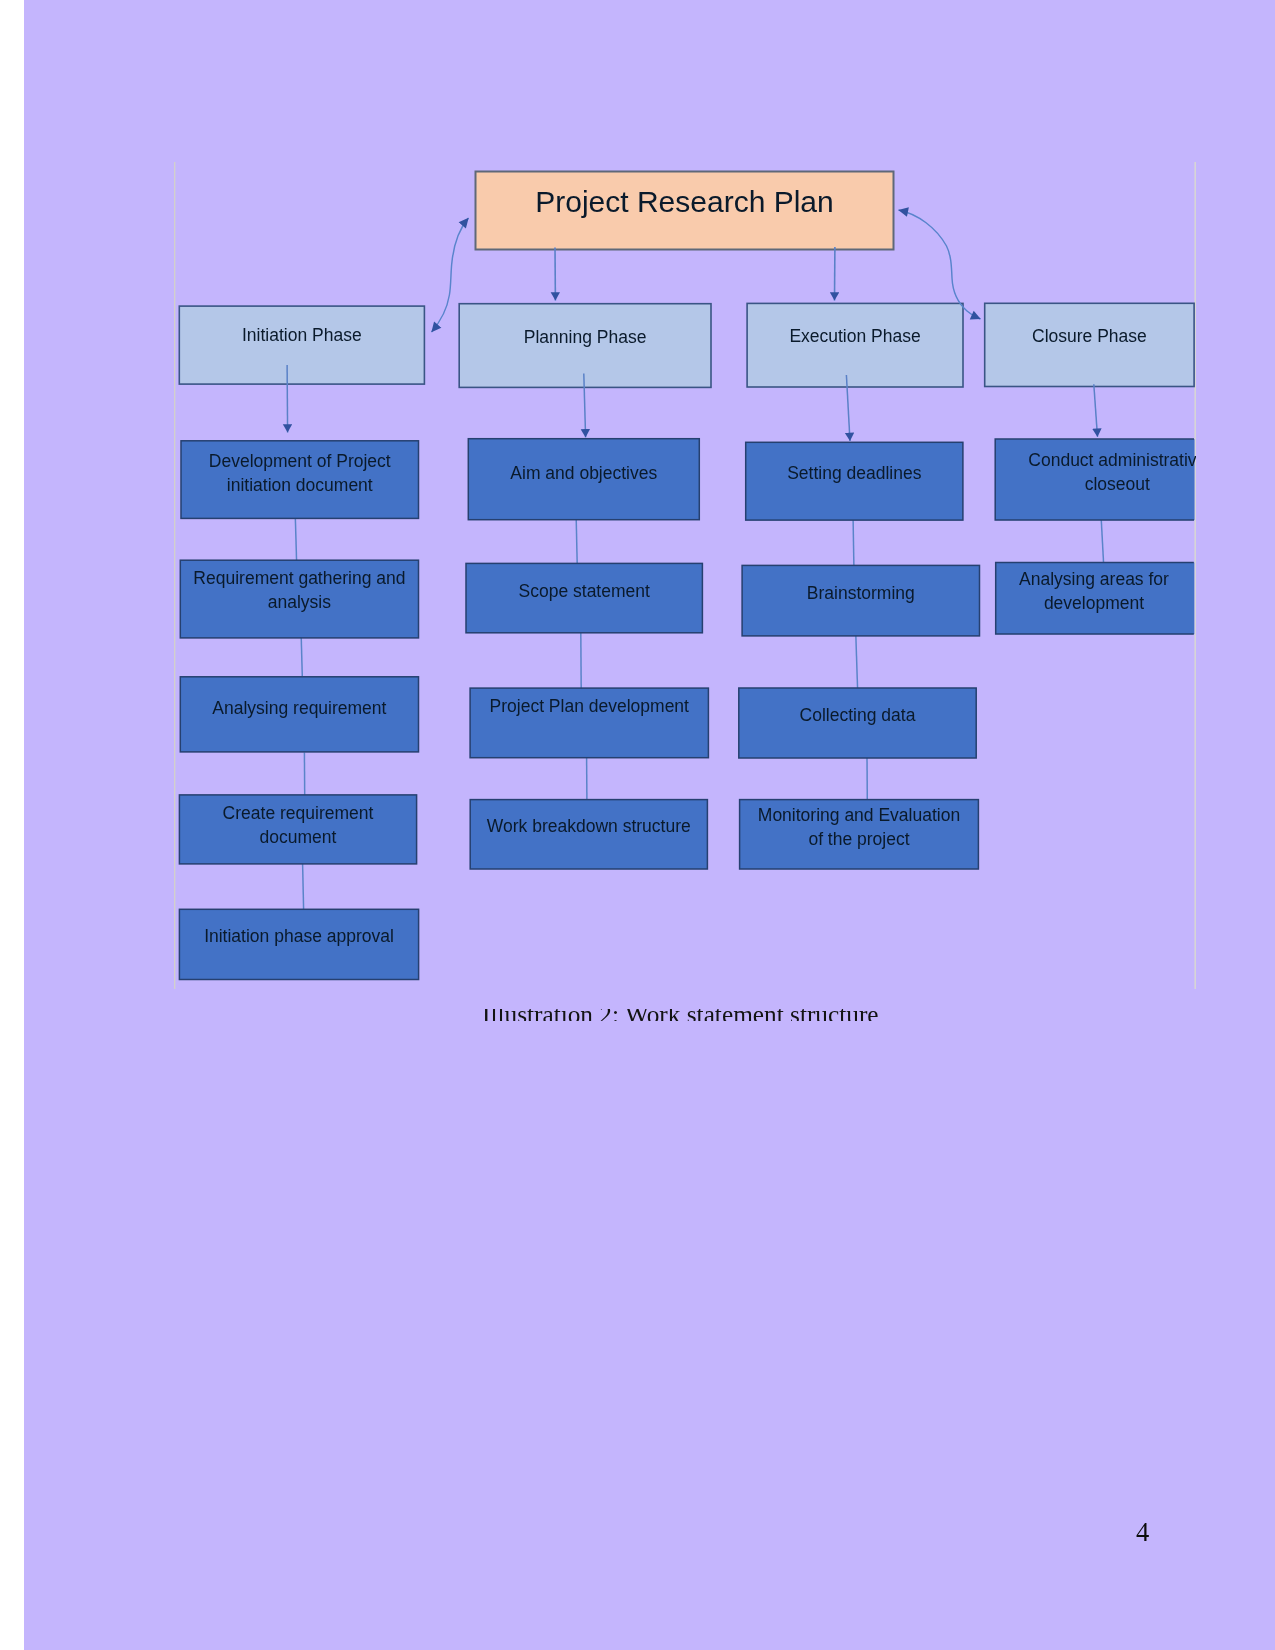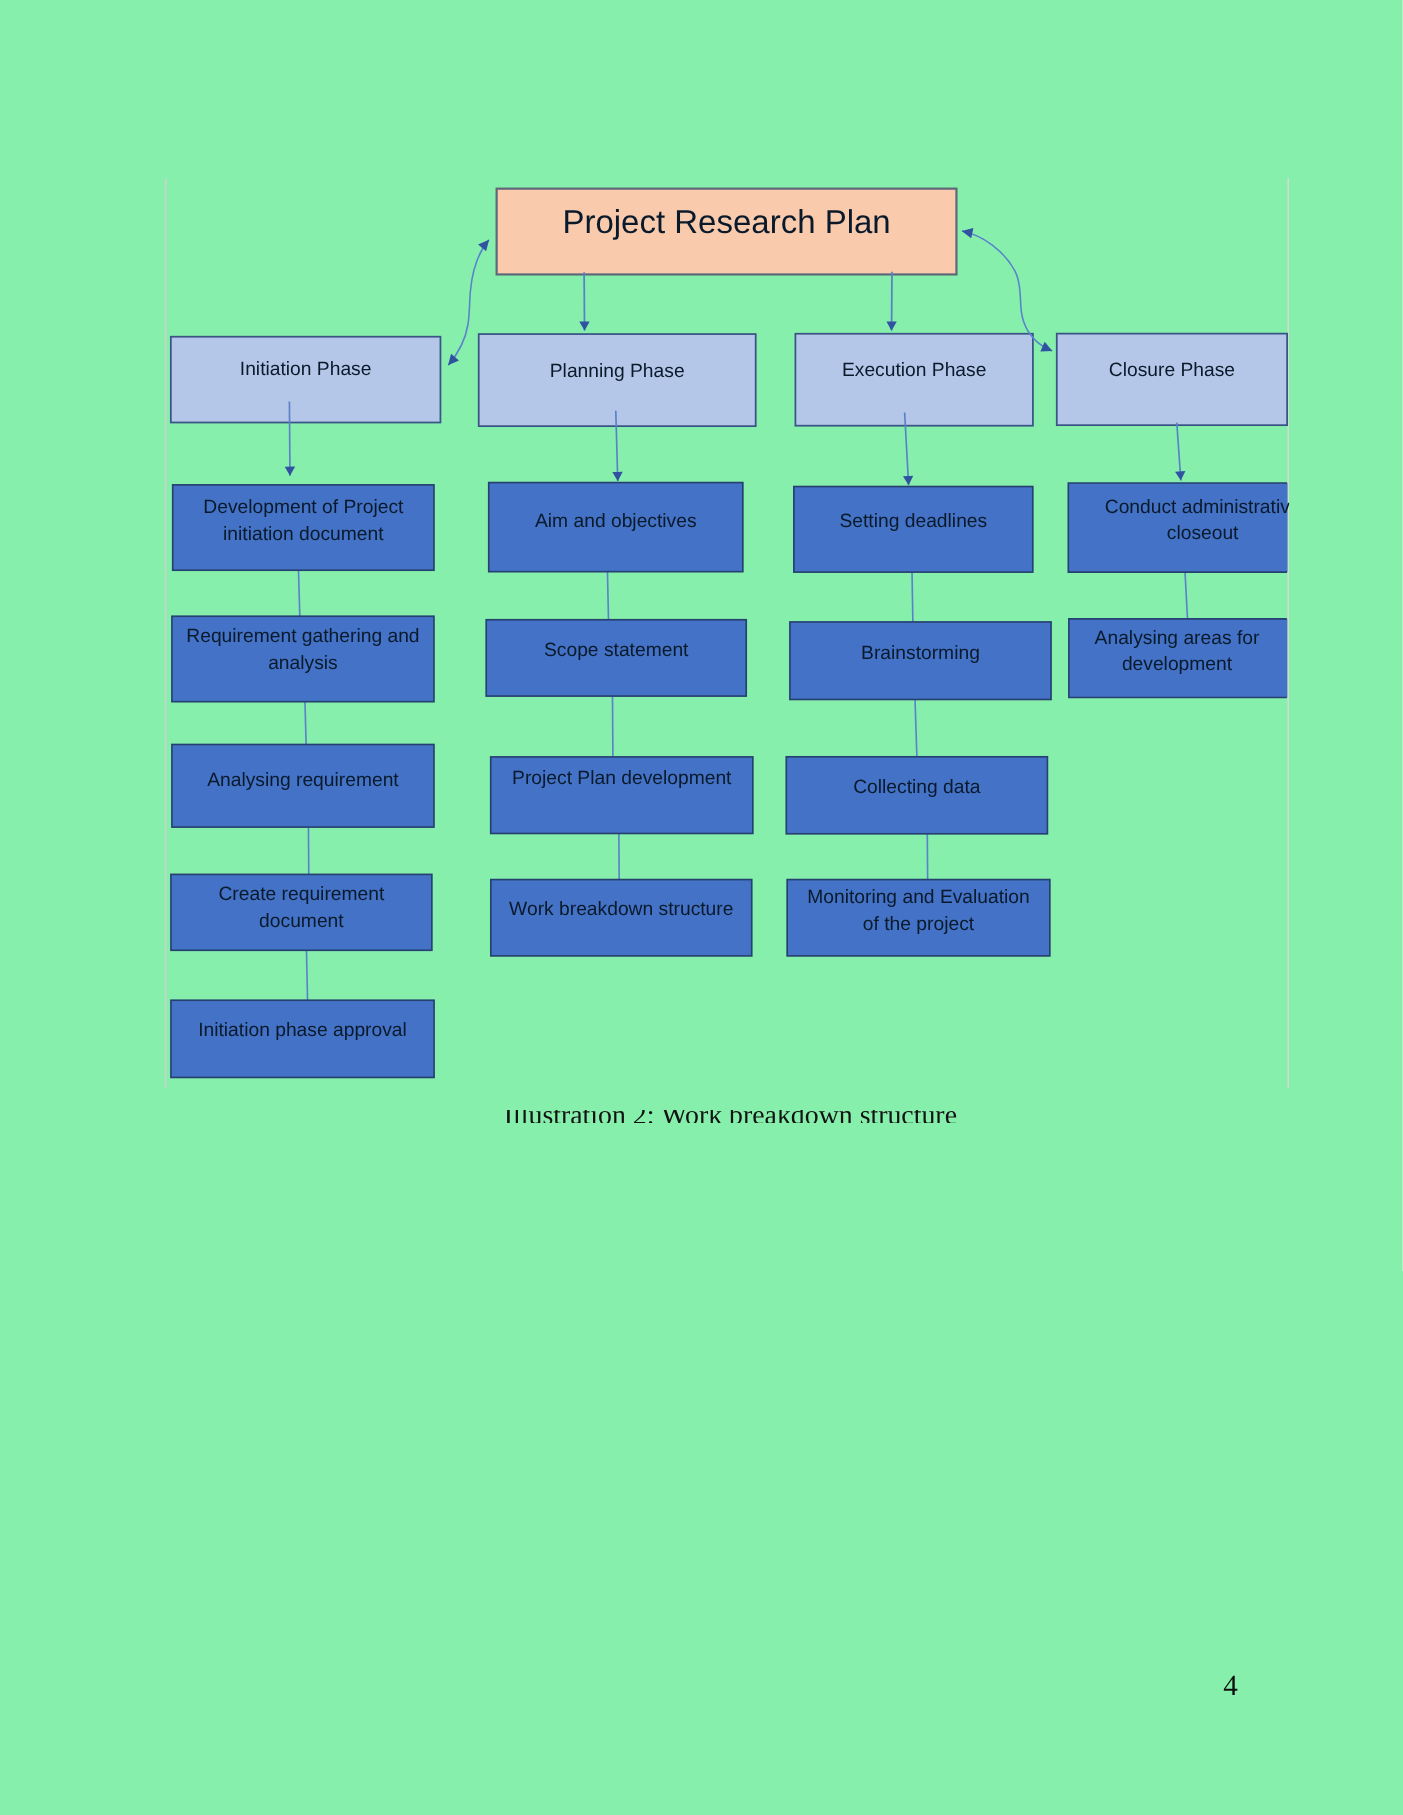--- a/index.html
+++ b/index.html
@@ -1,19 +1,19 @@
 <!DOCTYPE html>
 <html><head>
 <meta charset="utf-8">
 <title>Work breakdown structure</title>
 <style>
   html,body{margin:0;padding:0;}
   body{width:1275px;height:1650px;background:#ffffff;
        font-family:"Liberation Serif",serif;position:relative;overflow:hidden;}
-  #page{position:absolute;inset:0;background:#86efac;}
+  #page{position:absolute;inset:0;background:#c4b5fd;margin-left:24px;}
 
   
   #figure{position:absolute;left:150px;top:161px;width:1022px;height:861px;overflow:hidden;
           filter:blur(0.42px) saturate(1.02);}
   #figure svg{position:absolute;left:-150px;top:-161px;display:block;}
 
   
   #capclip{position:absolute;left:430px;top:1008.5px;width:500px;height:12.4px;overflow:hidden;
        -webkit-font-smoothing:antialiased;}
   #capclip .caption{position:absolute;left:28px;top:-7px;white-space:nowrap;
@@ -162,17 +162,17 @@
           <line x1="559.8" y1="373.4" x2="561.6" y2="437.3" stroke="#5b81c6" stroke-width="1.5" marker-end="url(#ah)"></line>
           <line x1="822.4" y1="375" x2="826" y2="441" stroke="#5b81c6" stroke-width="1.5" marker-end="url(#ah)"></line>
           <line x1="1069.8" y1="384.2" x2="1073.5" y2="436.8" stroke="#5b81c6" stroke-width="1.5" marker-end="url(#ah)"></line>
           <path d="M444.5,218.0 C435.5,228.5 429.5,243.5 427.6,265.0 C426.6,277 427.0,285.5 425.4,295.0 C423.2,308.5 416.0,322.0 407.5,332.0" fill="none" stroke="#5a84cb" stroke-width="1.45" marker-start="url(#ahsr)" marker-end="url(#ahs)"></path>
           <path d="M874.5,210.0 C894.0,214.0 912.5,228.0 922.5,246.0 C927.0,254.5 927.5,266.0 928.0,278.0 C928.6,291.5 934.5,303.5 943.0,311.0 C948.5,315.9 952.5,317.2 956.5,319.0" fill="none" stroke="#5a84cb" stroke-width="1.45" marker-start="url(#ahsr)" marker-end="url(#ahs)"></path>
         </g>
   </svg>
   </div>
 
   <div id="capclip">
-    <div class="caption">Illustration 2: Work breakdown structure</div>
+    <div class="caption">Illustration 2: Work statement structure</div>
   </div>
 
   <div id="pageno">4</div>
 </div>
 
 </body></html>

